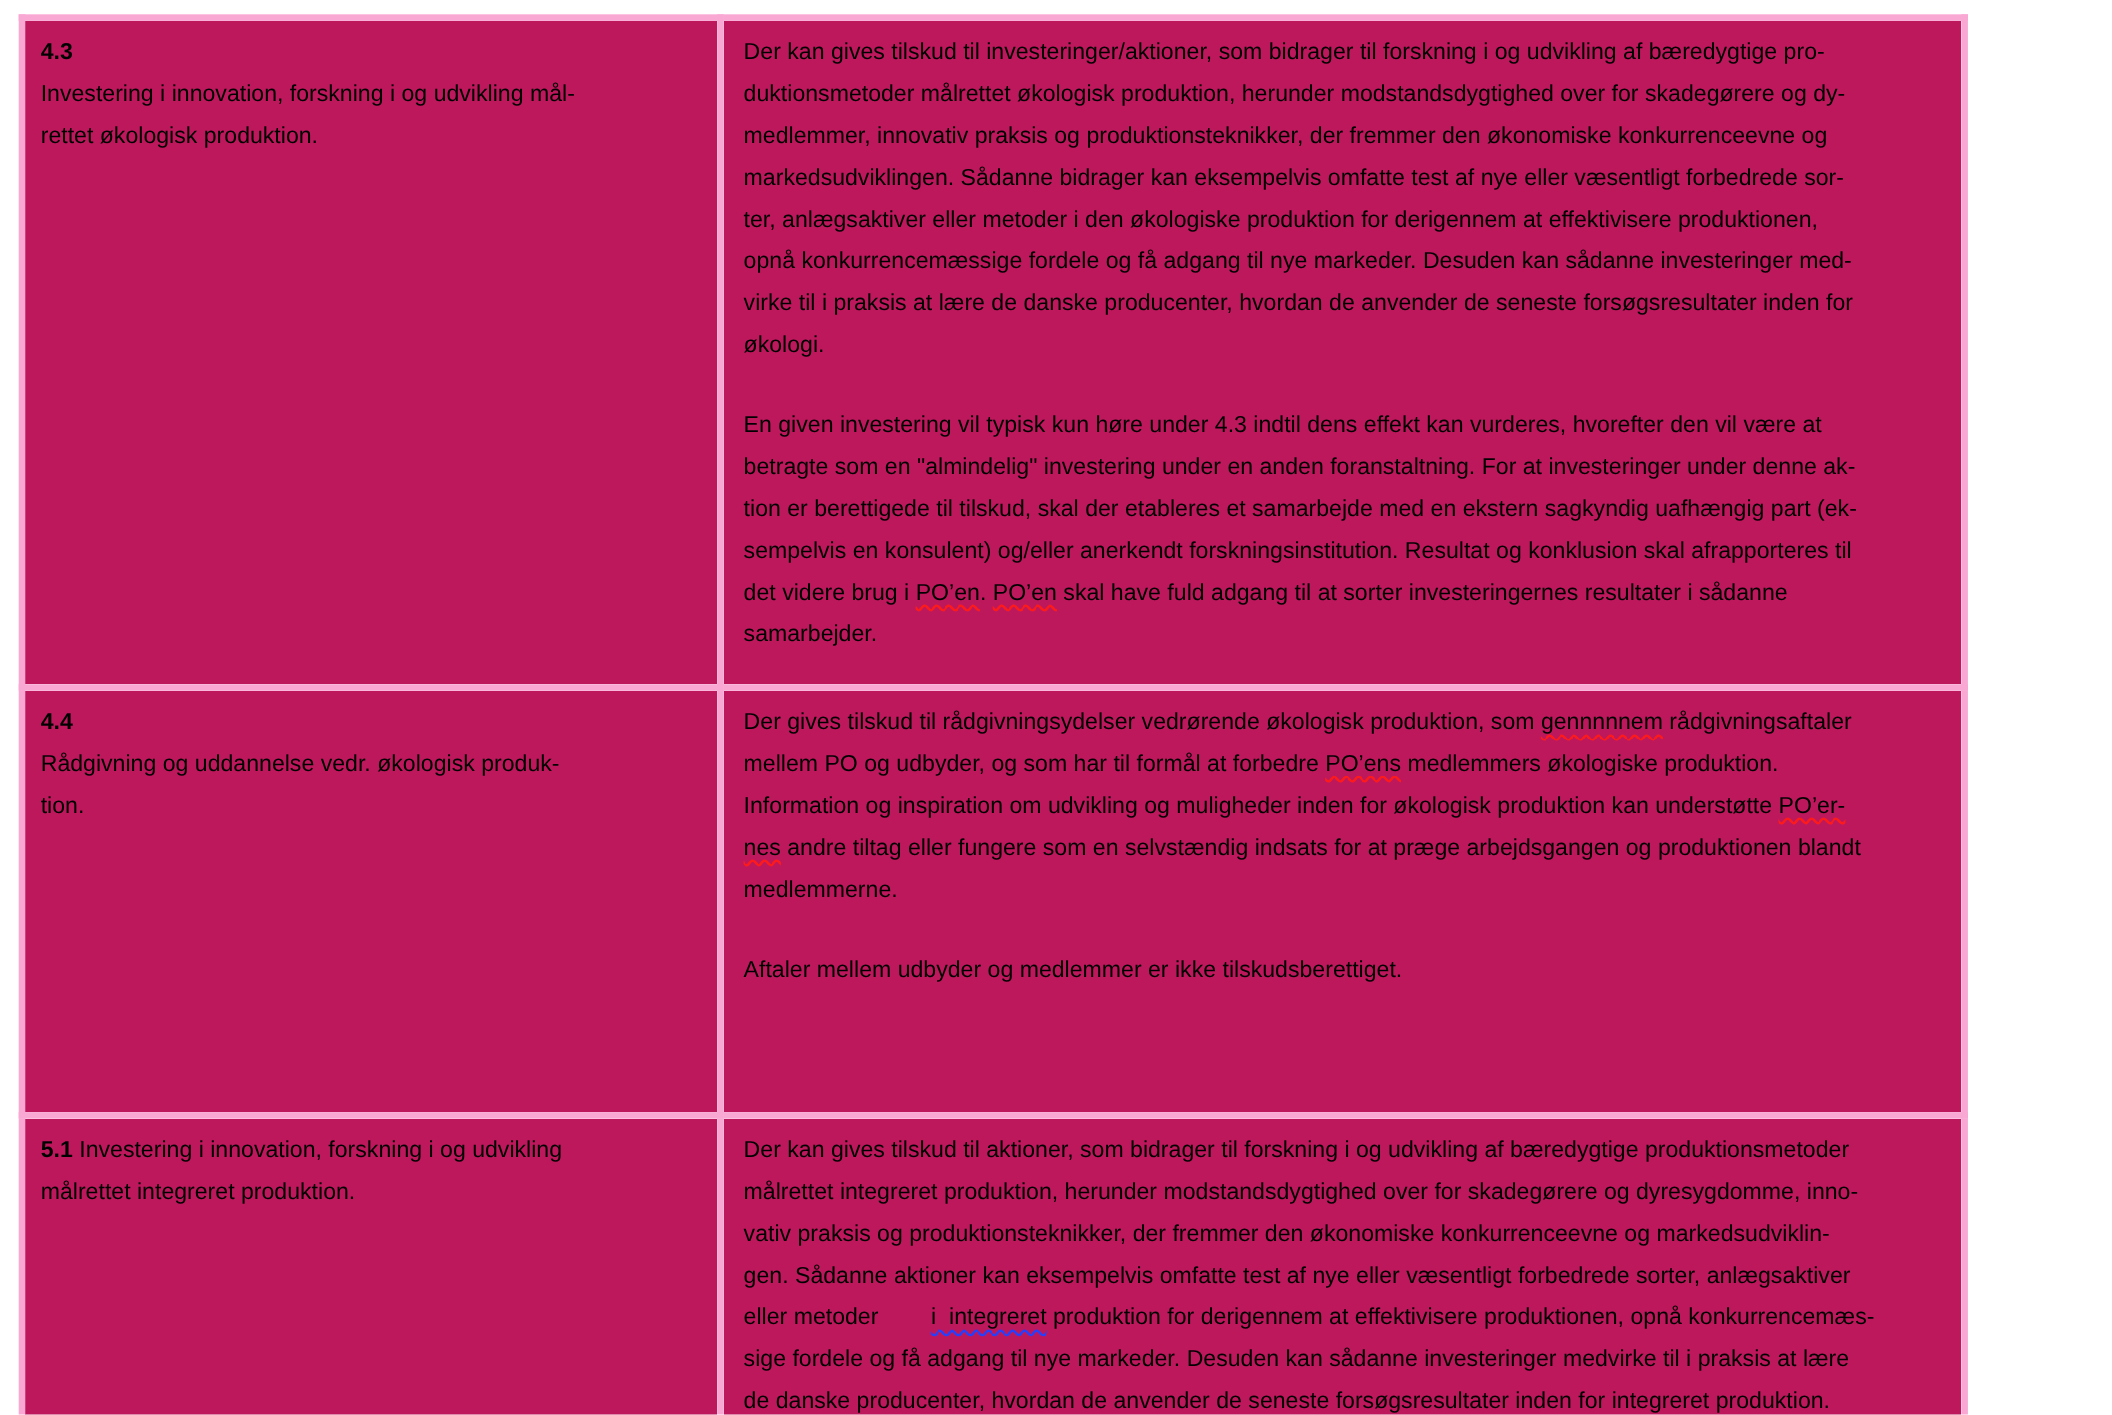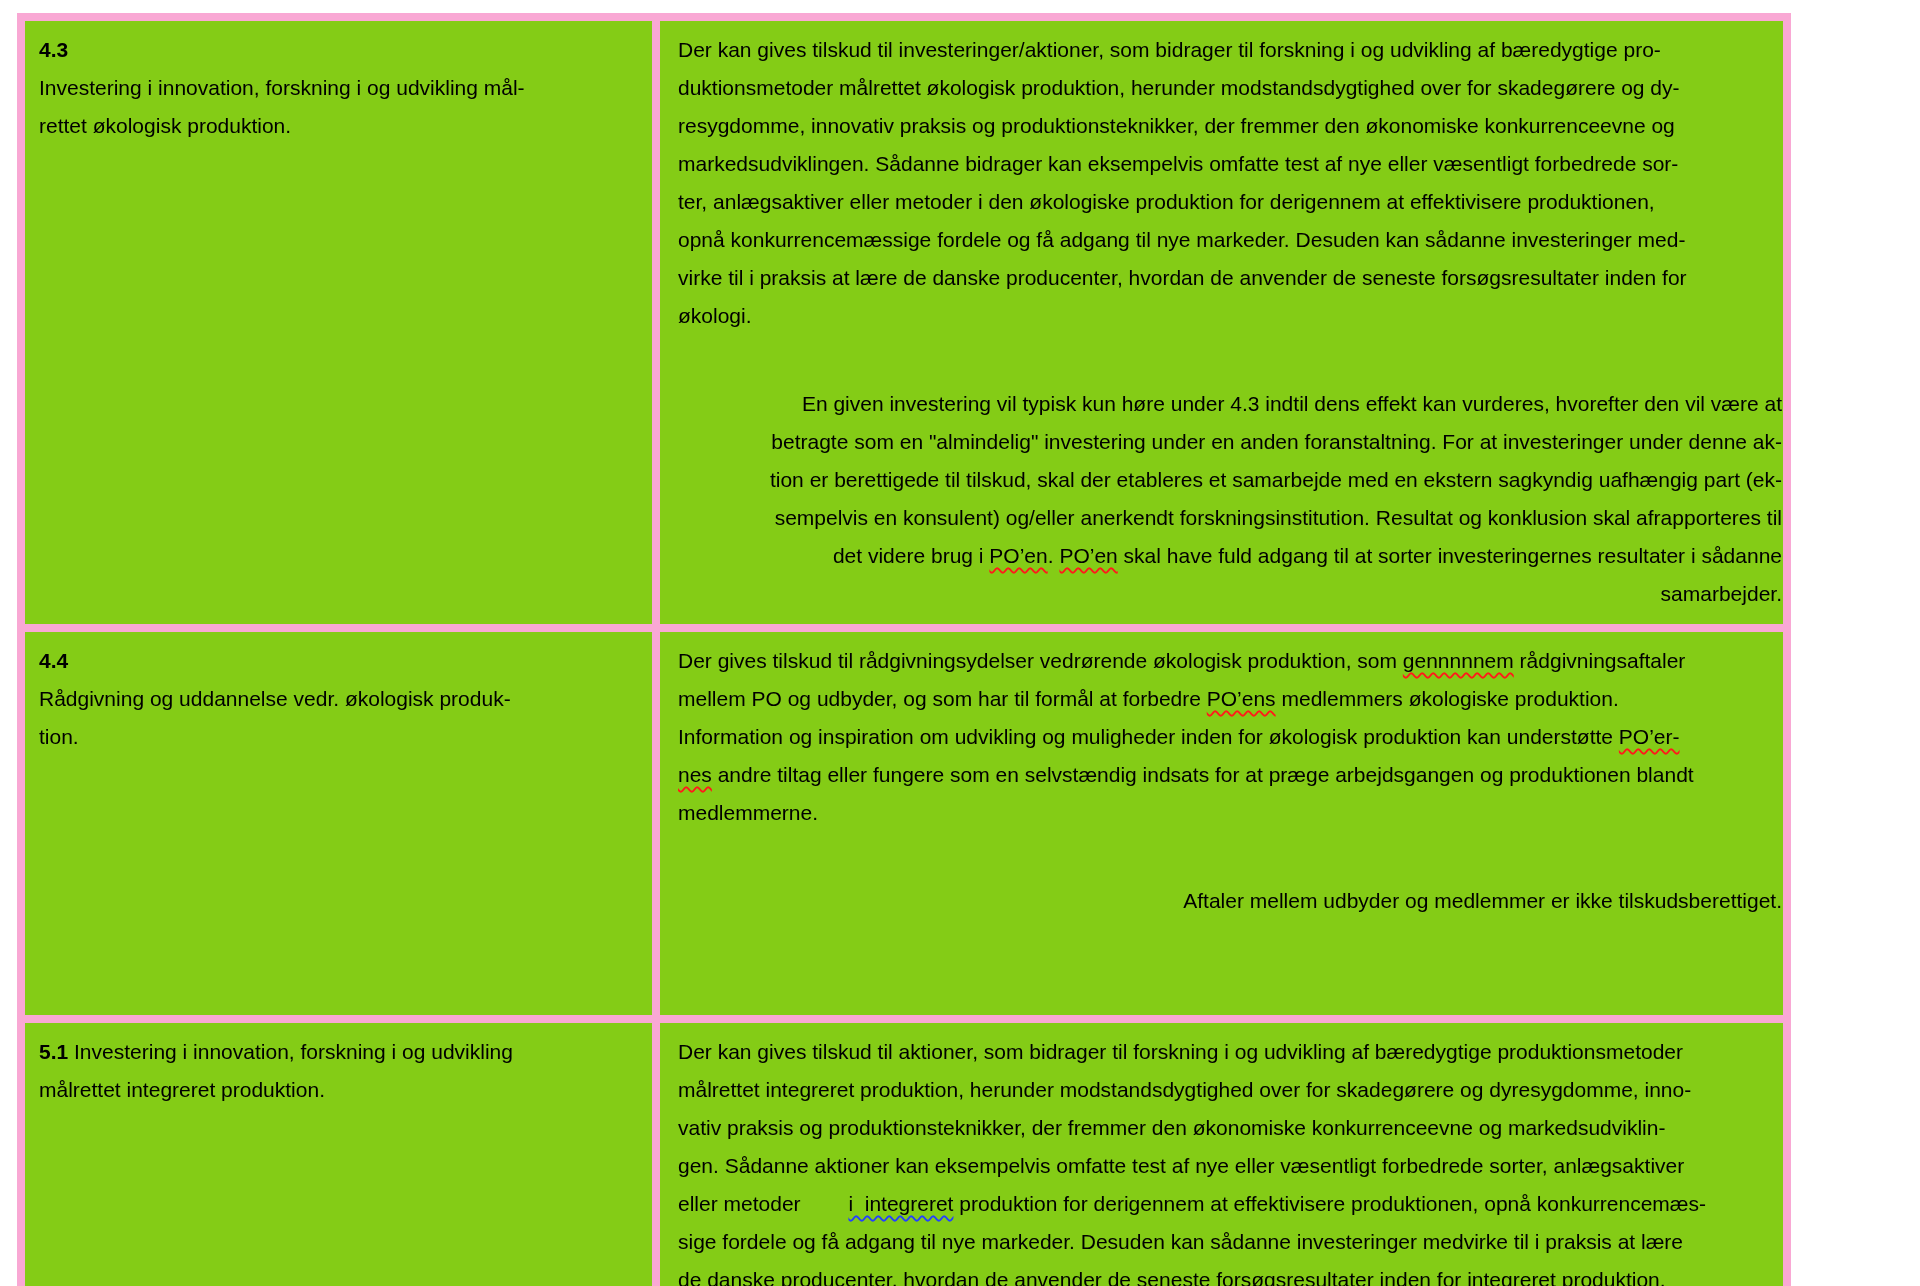--- a/index.html
+++ b/index.html
@@ -20,35 +20,35 @@
   table.doc-table {
     position: absolute;
     left: 17px;
     top: 13px;
     border-collapse: collapse;
     table-layout: fixed;
     width: 1766px;
     background: #ffffff;
   }
   table.doc-table td {
-    border: 8px solid #f9a8d4;
+    border: 6px solid #f9a8d4;
     vertical-align: top;
     padding: 10px 12px 8px 14px;
     overflow: hidden;
-    background: #84cc16;
+    background: #be185d;
   }
   table.doc-table td.right-cell {
     padding-left: 18px;
     padding-right: 1px;
   }
   tr.row-1 td { height: 585px; }
   tr.row-2 td { height: 365px; }
   tr.row-3 td { height: 292px; }
 
-  .block + .block { margin-top: 50px; text-align: right; }
+  .block + .block { margin-top: 35px; }
   .line {
     font-size: 21px;
     line-height: 38px;
     white-space: pre;
   }
   .seg-bold { font-weight: bold; }
   .sq-red {
     text-decoration-line: underline;
     text-decoration-style: wavy;
     text-decoration-color: #ff1a1a;
@@ -81,21 +81,21 @@
             <div class="block">
               <div class="line"><span class="seg-bold">4.3</span></div>
               <div class="line"><span>Investering i innovation, forskning i og udvikling mål-</span></div>
               <div class="line"><span>rettet økologisk produktion.</span></div>
             </div>
           </td>
           <td class="right-cell">
             <div class="block">
               <div class="line"><span>Der kan gives tilskud til investeringer/aktioner, som bidrager til forskning i og udvikling af bæredygtige pro-</span></div>
               <div class="line"><span>duktionsmetoder målrettet økologisk produktion, herunder modstandsdygtighed over for skadegørere og dy-</span></div>
-              <div class="line"><span>resygdomme, innovativ praksis og produktionsteknikker, der fremmer den økonomiske konkurrenceevne og</span></div>
+              <div class="line"><span>medlemmer, innovativ praksis og produktionsteknikker, der fremmer den økonomiske konkurrenceevne og</span></div>
               <div class="line"><span>markedsudviklingen. Sådanne bidrager kan eksempelvis omfatte test af nye eller væsentligt forbedrede sor-</span></div>
               <div class="line"><span>ter, anlægsaktiver eller metoder i den økologiske produktion for derigennem at effektivisere produktionen,</span></div>
               <div class="line"><span>opnå konkurrencemæssige fordele og få adgang til nye markeder. Desuden kan sådanne investeringer med-</span></div>
               <div class="line"><span>virke til i praksis at lære de danske producenter, hvordan de anvender de seneste forsøgsresultater inden for</span></div>
               <div class="line"><span>økologi.</span></div>
             </div>
             <div class="block">
               <div class="line"><span>En given investering vil typisk kun høre under 4.3 indtil dens effekt kan vurderes, hvorefter den vil være at</span></div>
               <div class="line"><span>betragte som en "almindelig" investering under en anden foranstaltning. For at investeringer under denne ak-</span></div>
               <div class="line"><span>tion er berettigede til tilskud, skal der etableres et samarbejde med en ekstern sagkyndig uafhængig part (ek-</span></div>

